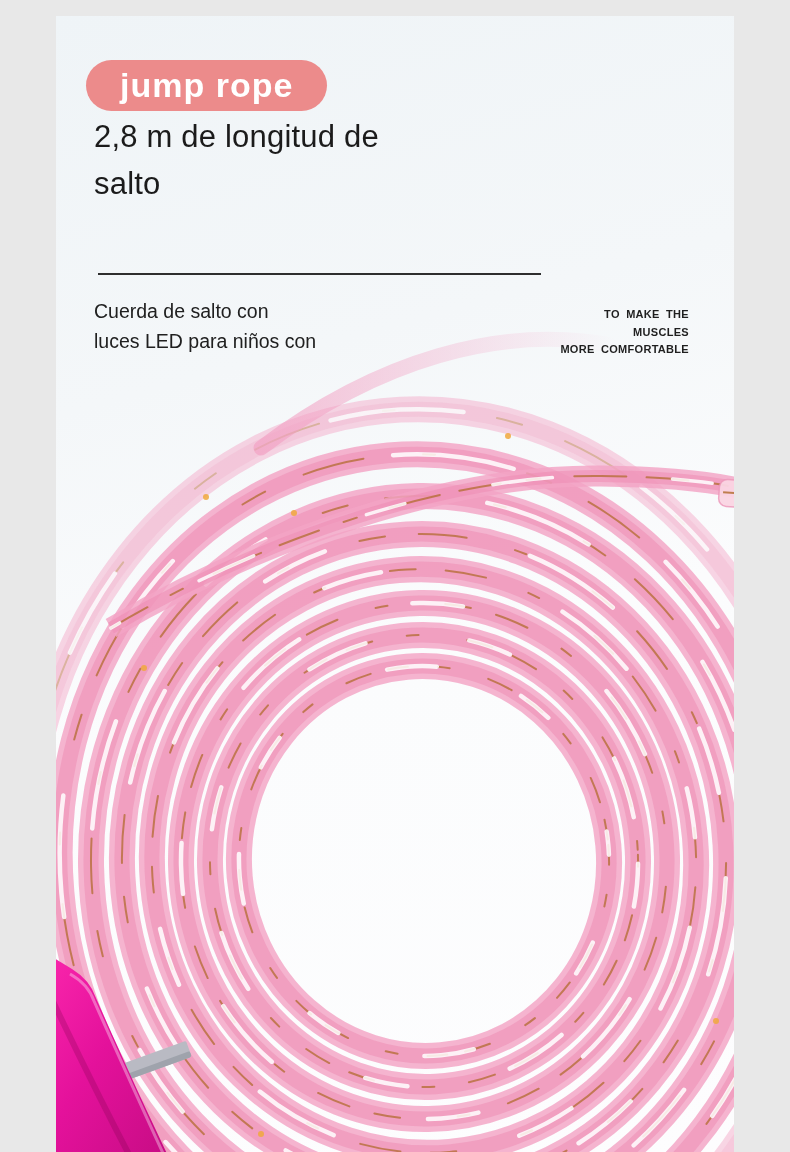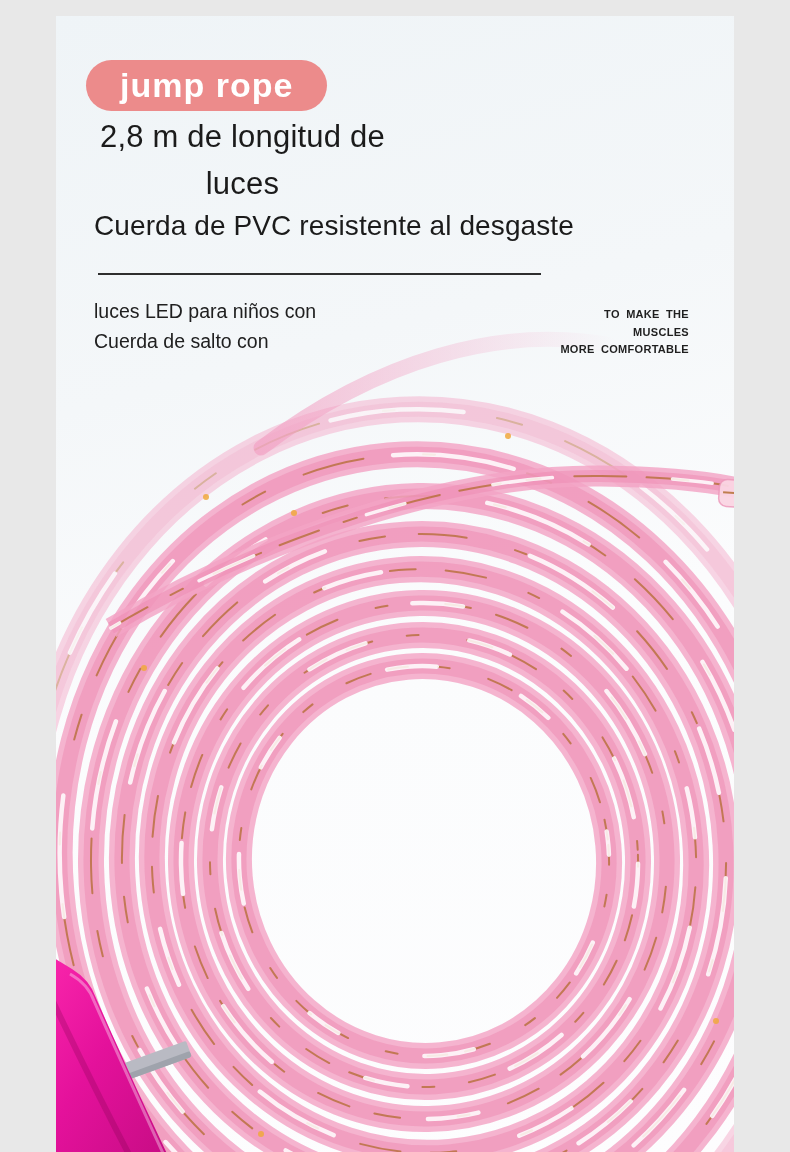--- a/index.html
+++ b/index.html
@@ -16,22 +16,22 @@
 
   .badge{
     left:30px;top:44px;
     height:51px;min-width:227px;
     padding:0 34px;box-sizing:border-box;
     background:#ec8b8b;border-radius:27px;
     display:flex;align-items:center;justify-content:center;
     color:#fff;font-size:34px;font-weight:700;letter-spacing:1px;
   }
   .heading{
-    left:44px;top:97px;
-    color:#1b1b1b;font-size:31px;line-height:47px;font-weight:400;letter-spacing:.2px;text-align:center;
+    left:38px;top:97px;
+    color:#1b1b1b;font-size:31px;line-height:47px;font-weight:400;letter-spacing:.2px;
   }
   .subheading{
     left:38px;top:194px;
     color:#1b1b1b;font-size:28px;font-weight:400;letter-spacing:.1px;
   }
   .divider{
     left:42px;top:257px;width:443px;height:2px;background:#2e2e2e;
   }
   .description{
     left:38px;top:281px;
@@ -166,32 +166,29 @@
       <path d="M -8,975 C 18,1030 50,1095 80,1152" fill="none" stroke="rgba(120,0,70,0.25)" stroke-width="6"></path>
     </g>
   </svg>
 
   <div class="overlay badge">
     <span>jump rope</span>
   </div>
 
   <div class="overlay heading">
     <div>2,8 m de longitud de</div>
-    <div>luces</div>
-  </div>
-
-  <div class="overlay subheading">
-    <span>Cuerda de PVC resistente al desgaste</span>
-  </div>
+    <div>salto</div>
+  </div>
+
 
   <div class="overlay divider"></div>
 
   <div class="overlay description">
+    <div>Cuerda de salto con</div>
     <div>luces LED para niños con</div>
-    <div>Cuerda de salto con</div>
   </div>
 
   <div class="overlay side-note">
     <div>TO MAKE THE</div>
     <div>MUSCLES</div>
     <div>MORE COMFORTABLE</div>
   </div>
 
   <div class="overlay dots">
     <span class="dot" style="background: rgb(226, 110, 107);"></span>

